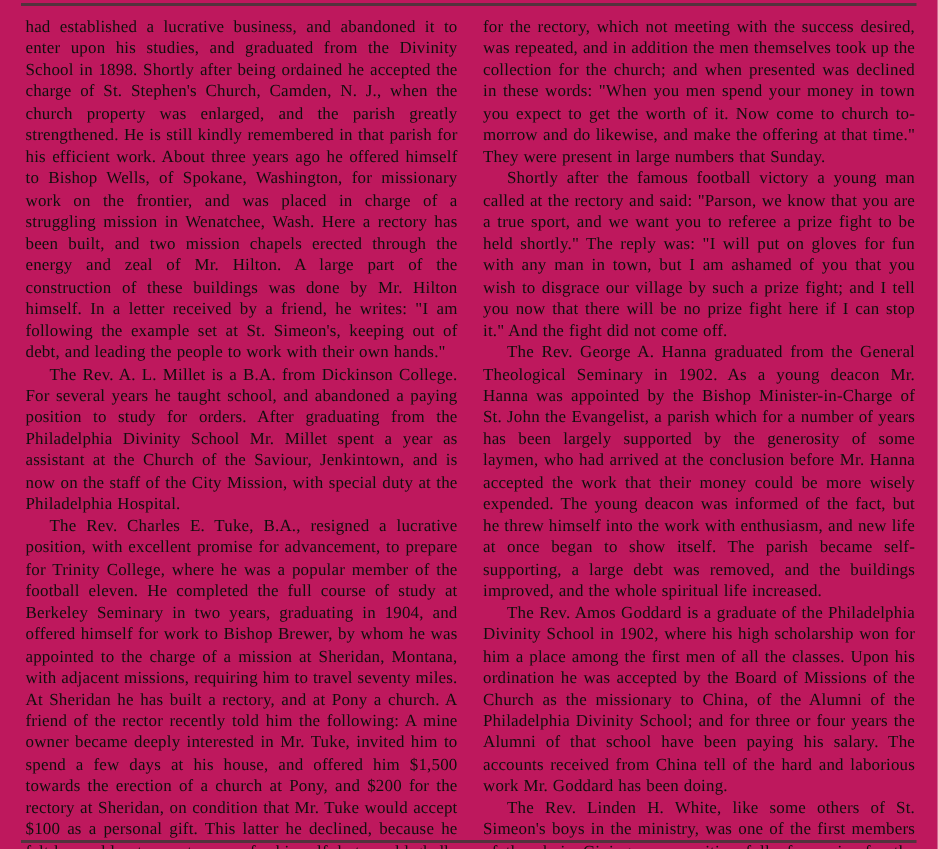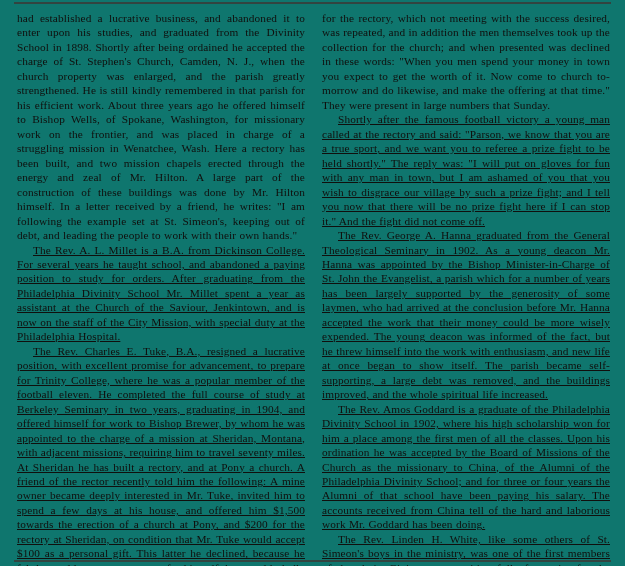--- a/index.html
+++ b/index.html
@@ -14,21 +14,21 @@
     font-family: "Liberation Serif", "DejaVu Serif", serif;
     color: #141210;
     overflow: hidden;
   }
 
   .page {
     position: relative;
     width: 625px;
     height: 566px;
     box-sizing: border-box;
-    background: #0f766e;
+    background: #be185d;
   }
 
   
   .rule-top {
     position: absolute;
     left: 14px;
     right: 14px;
     top: 2px;
     height: 2px;
     background: #3b3936;
@@ -69,21 +69,20 @@
     letter-spacing: 0.12px;
     word-spacing: 0.3px;
     hyphens: manual;
     color: #100f0d;
   }
   p.para + p.para {
     margin-top: 0;
   }
   p.indent {
     text-indent: 16px;
-    text-decoration: underline;
   }
 
   
   .column {
     text-rendering: optimizeLegibility;
   }
 </style>
 </head>
 <body>
 

